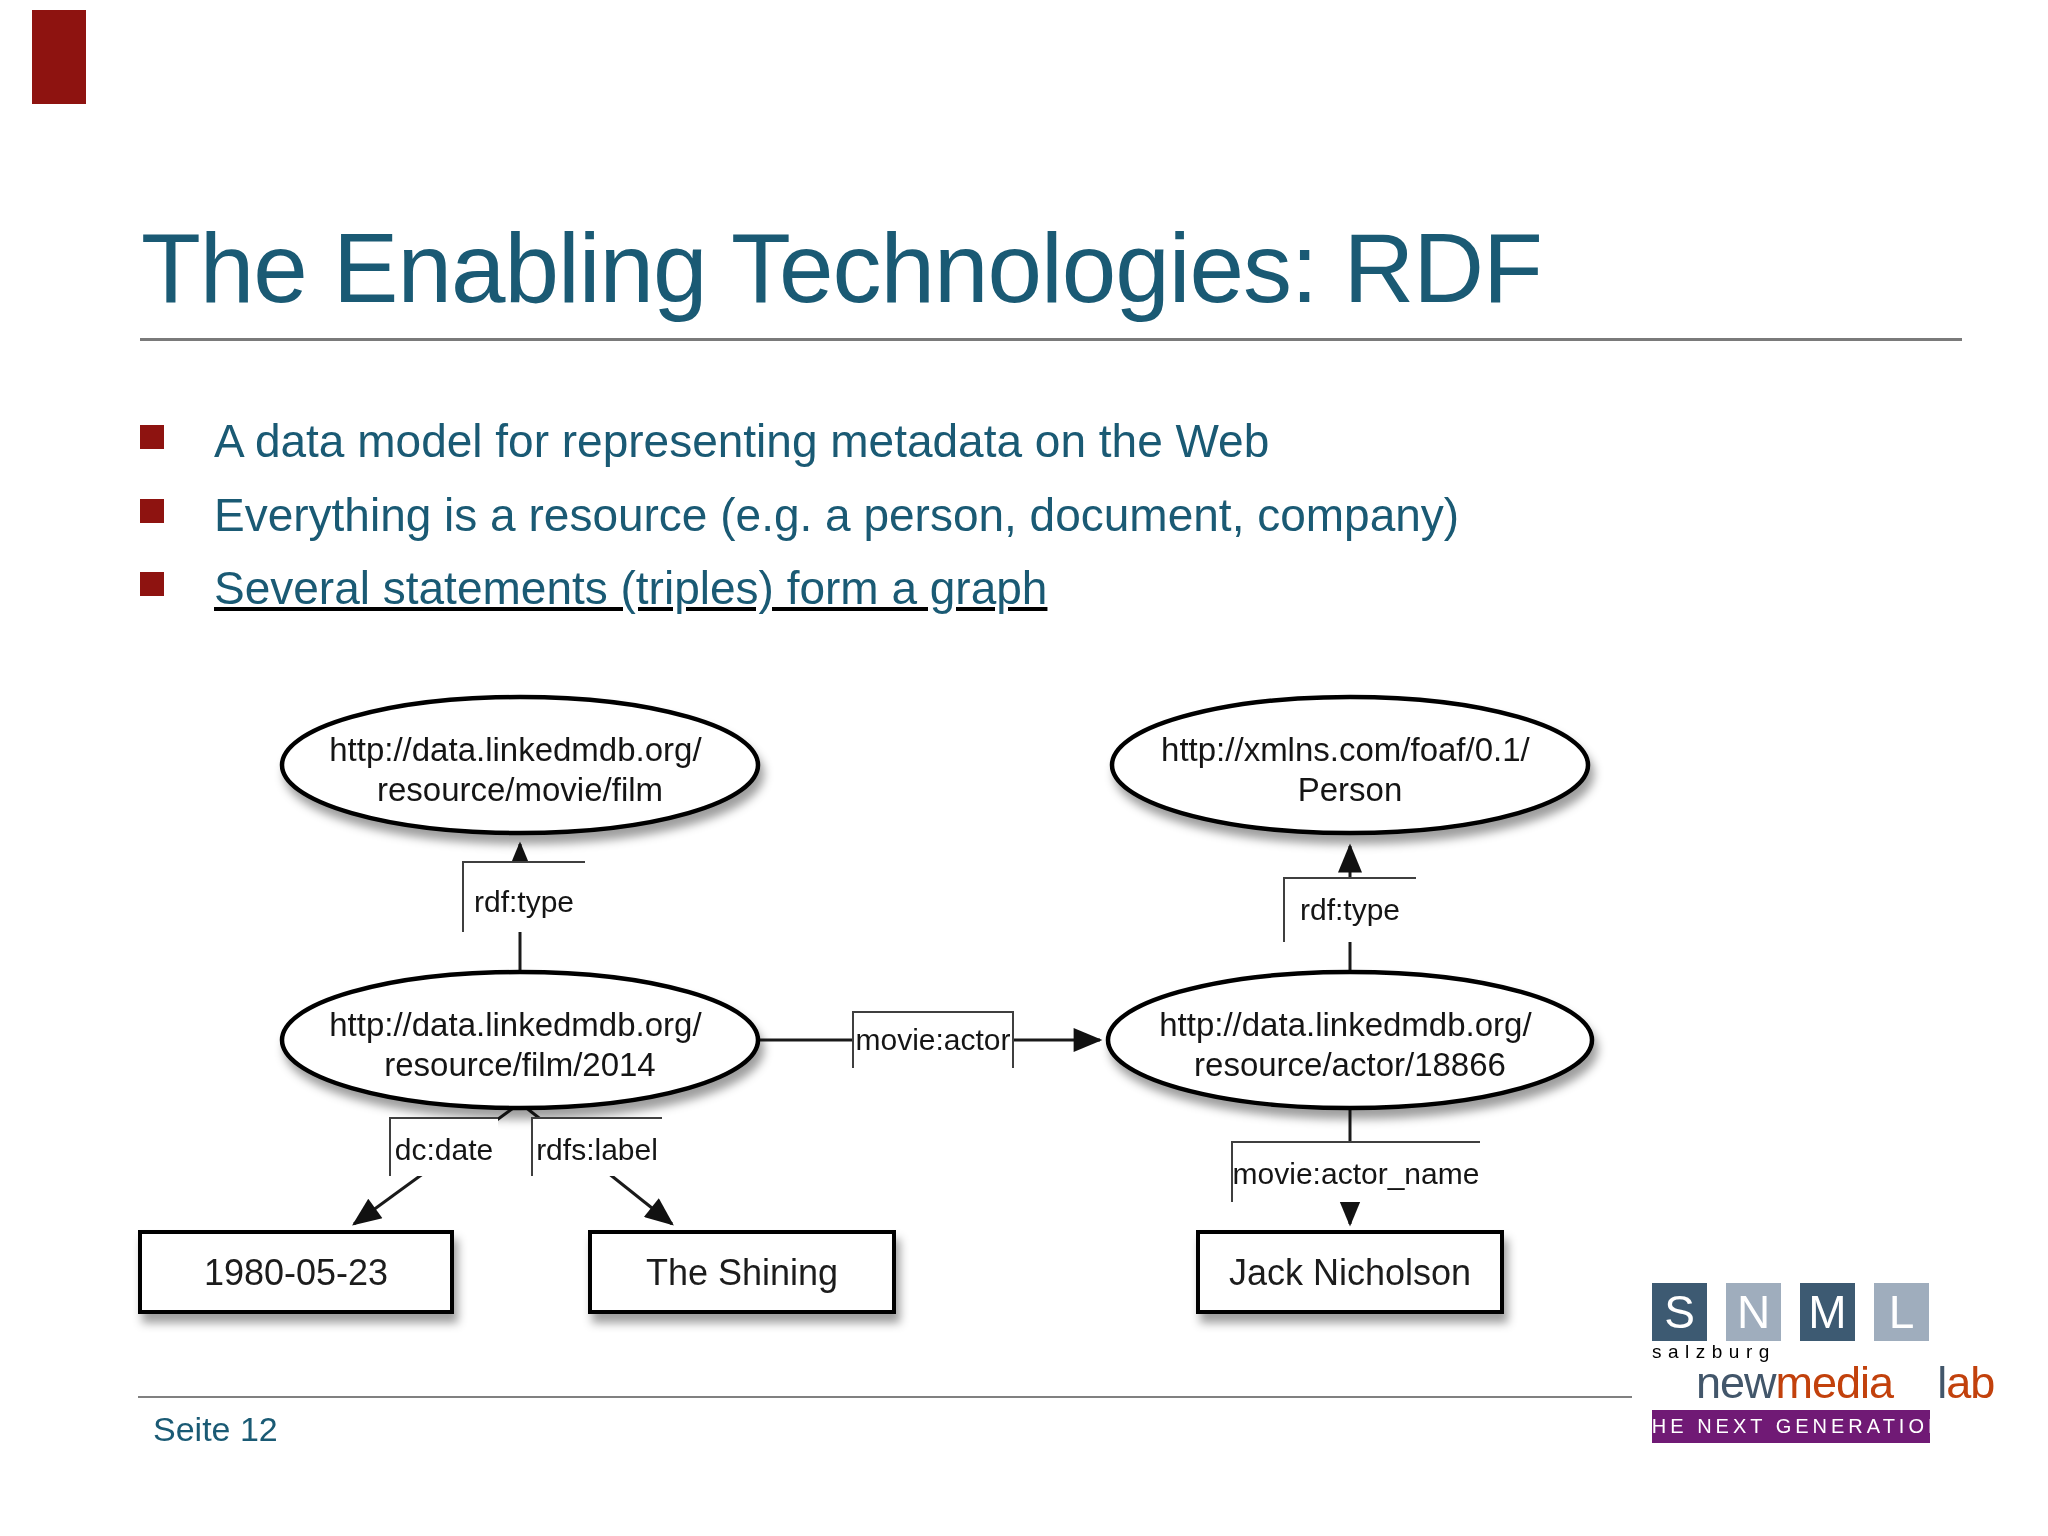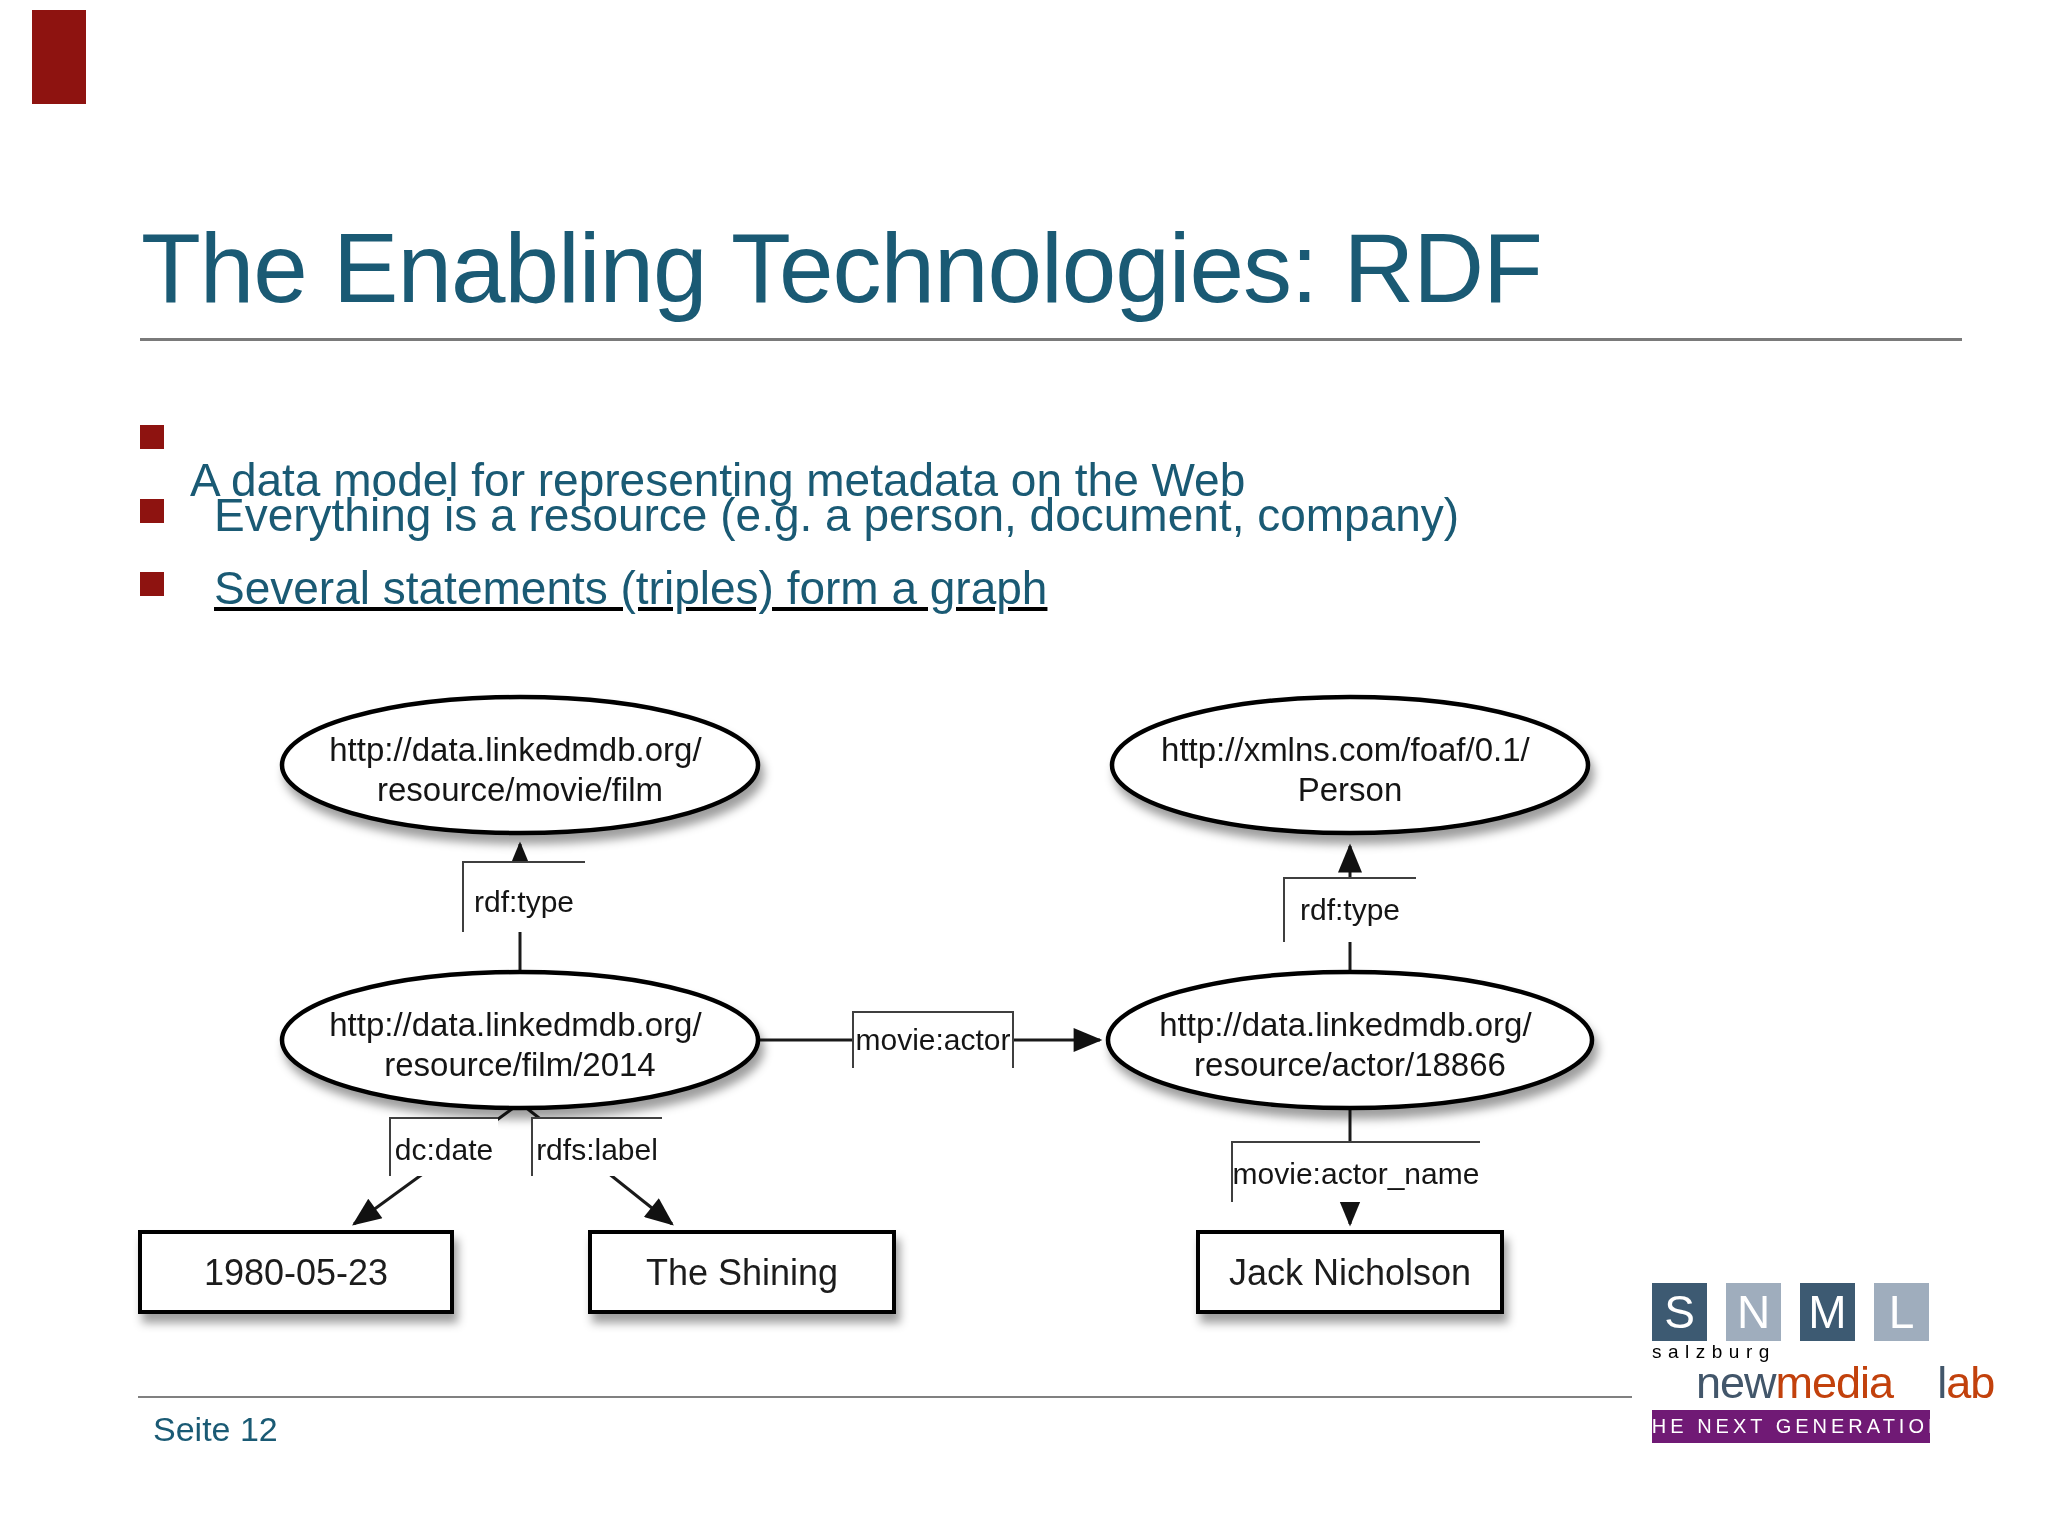--- a/index.html
+++ b/index.html
@@ -10,21 +10,21 @@
   
   .accent-bar{position:absolute;left:32px;top:10px;width:54px;height:94px;background:#8e1310;}
   
   .title{
     position:absolute;left:141px;top:198px;width:1830px;
     font-size:98px;color:#1a5a74;letter-spacing:-1px;white-space:nowrap;margin-top:14px;
   }
   .title-rule{position:absolute;left:140px;top:338px;width:1822px;height:3px;background:#7a7a7a;}
   
   .bullet-row{position:absolute;left:140px;display:flex;align-items:flex-start;}
-  .bullet-row.r1{top:410px;flex-direction:column;}
+  .bullet-row.r1{top:410px;}
   .bullet-row.r2{top:484px;}
   .bullet-row.r3{top:557px;text-decoration:underline;}
   .bullet-square{width:24px;height:24px;background:#8e1310;margin-top:15px;flex:0 0 auto;}
   .bullet-text{margin-left:50px;font-size:46px;line-height:62px;color:#1a5a74;white-space:nowrap;}
   
   .diagram{position:absolute;left:0;top:0;width:2048px;height:1536px;}
   .node-ellipse{fill:#ffffff;stroke:#000000;stroke-width:4.5;}
   .node-text{font-size:33px;fill:#151515;text-anchor:middle;}
   .edge-line{stroke:#1a1a1a;stroke-width:3;fill:none;}
   .label-bg{fill:#ffffff;}

